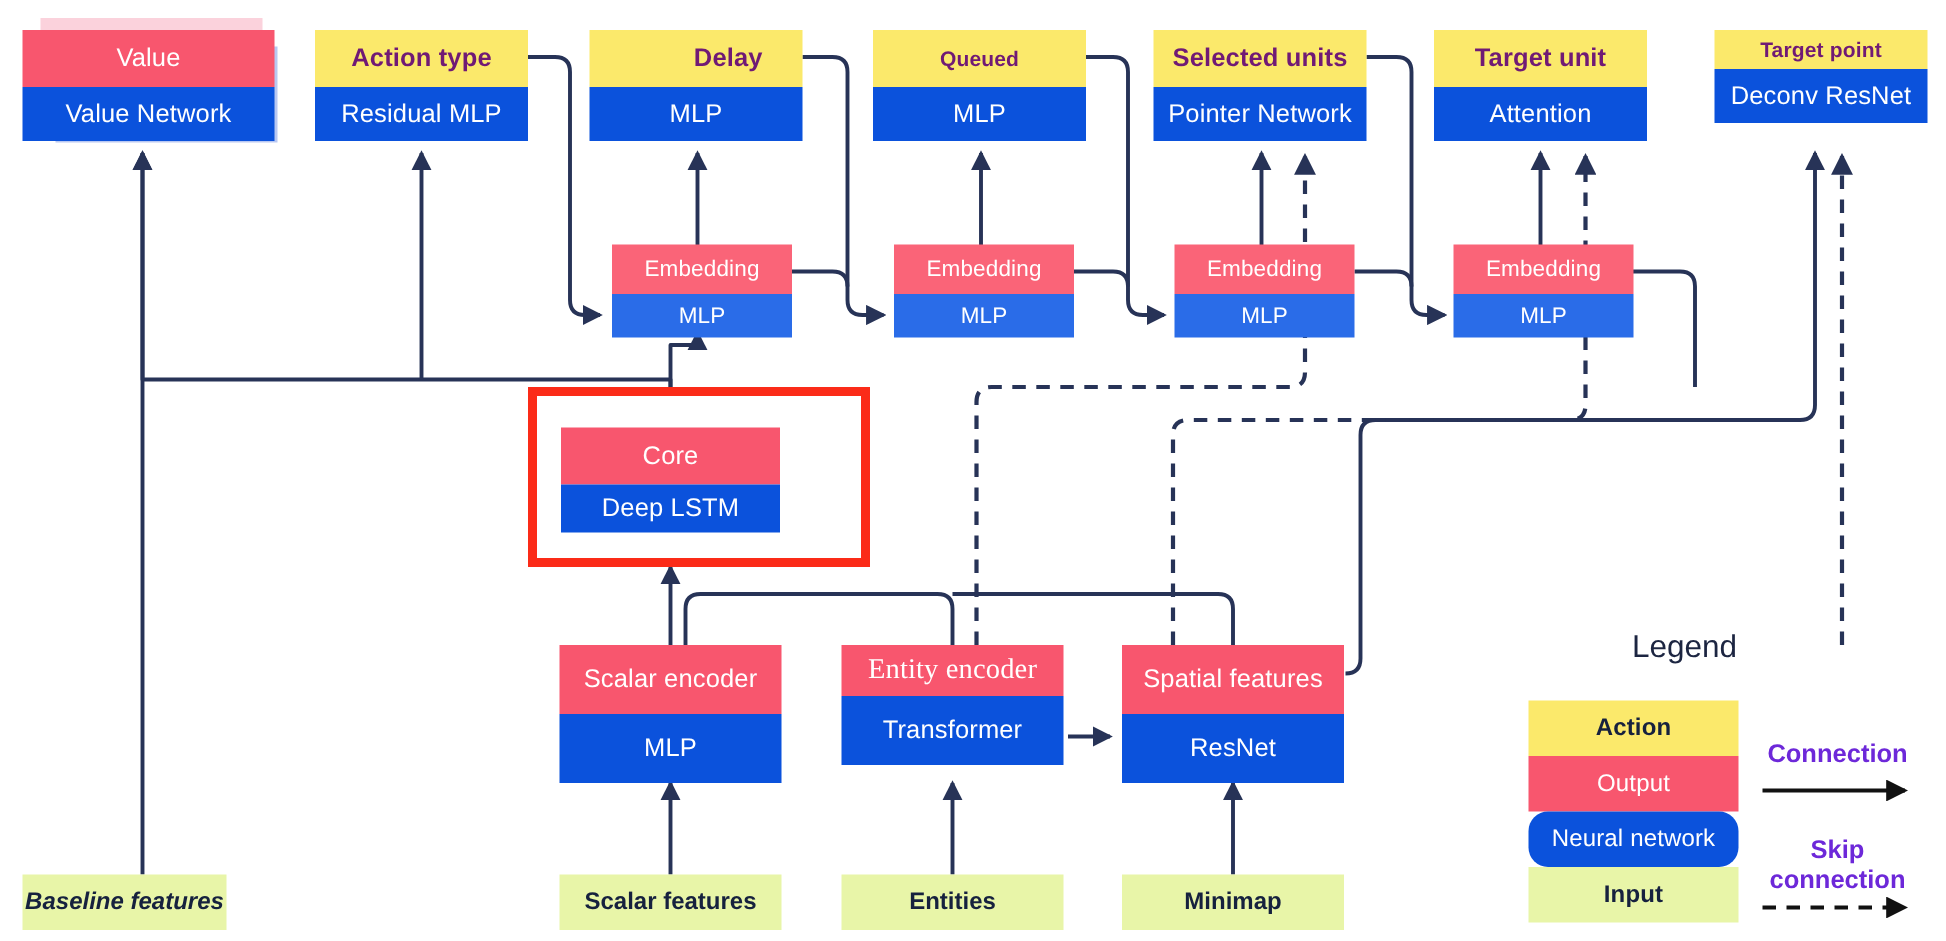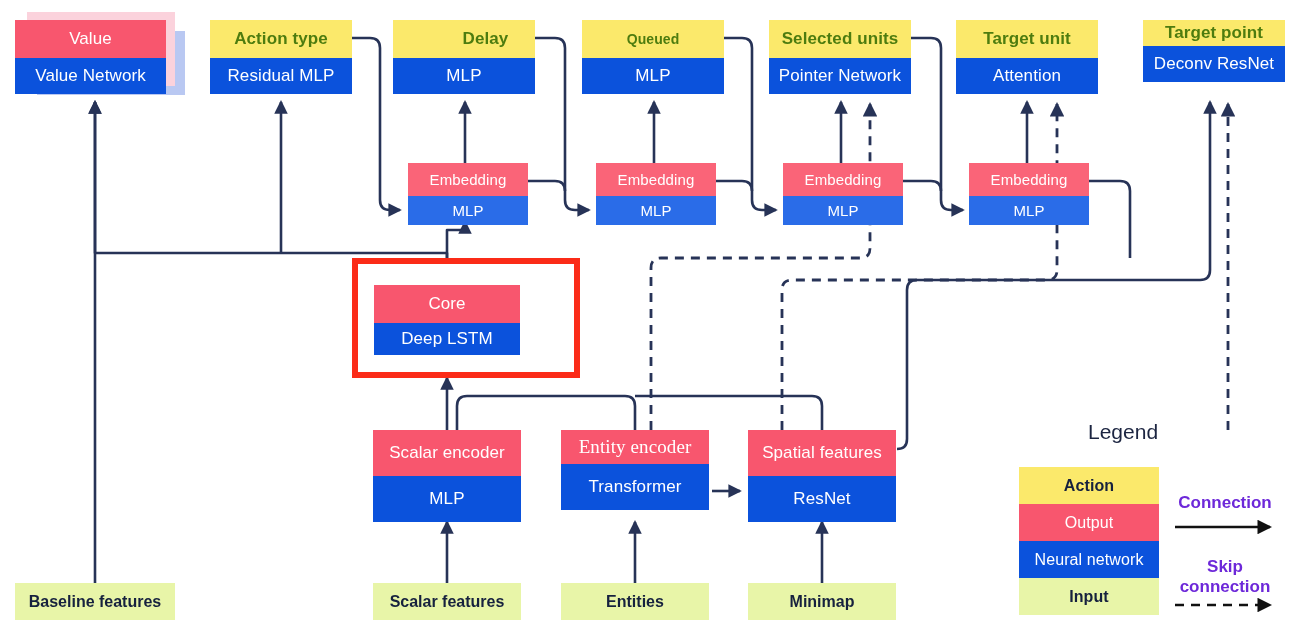--- a/index.html
+++ b/index.html
@@ -33,21 +33,21 @@
   }
   .cell{
     box-sizing:border-box;
     display:flex;
     align-items:center;
     justify-content:center;
     text-align:center;
     white-space:nowrap;
     letter-spacing:.1px;
   }
-  .cap-action{ background:#FBE96B; color:#4d7c0f; font-weight:700; }
+  .cap-action{ background:#FBE96B; color:#701a75; font-weight:700; }
   .cap-output{ background:#F8566E; color:#ffffff; font-weight:400; }
   .cap-embed { background:#FA6478; color:#ffffff; font-weight:400; }
   .net       { background:#0B52DC; color:#ffffff; font-weight:400; }
   .net-light { background:#2A6CE8; color:#ffffff; font-weight:400; }
   .input-box {
     background:#E8F5A8; color:#16213e; font-weight:700;
     position:absolute; box-sizing:border-box;
     display:flex; align-items:center; justify-content:center;
     z-index:3; white-space:nowrap;
   }
@@ -79,21 +79,21 @@
     position:absolute;
     z-index:3;
     display:flex;
     flex-direction:column;
     box-sizing:border-box;
     padding-left:12px;
   }
   .legend-swatches .cell{ font-size:16px; }
   .sw-action{ background:#FBE96B; color:#16213e; font-weight:700; }
   .sw-output{ background:#F8566E; color:#ffffff; font-weight:400; }
-  .sw-net   { background:#0B52DC; color:#ffffff; font-weight:400; }
+  .sw-net   { background:#0B52DC; color:#ffffff; font-weight:400;border-radius:13px; }
   .sw-input { background:#E8F5A8; color:#16213e; font-weight:700; }
 
   .legend-label{
     position:absolute;
     z-index:3;
     font-size:17px;
     color:#6d28d9;
     text-align:center;
     line-height:1.15;
     white-space:pre-line;
@@ -179,21 +179,21 @@
 
     <g fill="none" stroke="#111111" stroke-width="2.6" stroke-linecap="butt">
       <path d="M 1175 527 L 1270 527" marker-end="url(#ahlg)"></path>
       <path d="M 1175 605 L 1270 605" stroke-dasharray="9 7" marker-end="url(#ahlg)"></path>
     </g>
   </svg>
 
   <div class="stack-shadow sh-blue" style="left:37px;top:31px;width:148px;height:64px;"></div>
   <div class="stack-shadow sh-pink" style="left:27px;top:12px;width:148px;height:74px;"></div>
 
-  <div class="node" style="left:15px;top:20px;width:151px;height:74px;justify-content:center;">
+  <div class="node" style="left:15px;top:20px;width:168px;height:74px;justify-content:center;">
     <div class="cell cap-output" style="height:38px;font-size:17px;">Value</div>
     <div class="cell net" style="height:36px;font-size:17px;">Value Network</div>
   </div>
 
   <div class="node" style="left:210px;top:20px;width:142px;height:74px;">
     <div class="cell cap-action" style="height:38px;font-size:17px;">Action type</div>
     <div class="cell net" style="height:36px;font-size:17px;">Residual MLP</div>
   </div>
 
   <div class="node" style="left:393px;top:20px;width:142px;height:74px;">
@@ -210,21 +210,21 @@
     <div class="cell cap-action" style="height:38px;font-size:17px;">Selected units</div>
     <div class="cell net" style="height:36px;font-size:17px;">Pointer Network</div>
   </div>
 
   <div class="node" style="left:956px;top:20px;width:142px;height:74px;">
     <div class="cell cap-action" style="height:38px;font-size:17px;">Target unit</div>
     <div class="cell net" style="height:36px;font-size:17px;">Attention</div>
   </div>
 
   <div class="node" style="left:1143px;top:20px;width:142px;height:74px;">
-    <div class="cell cap-action" style="height:26px;font-size:17px;">Target point</div>
+    <div class="cell cap-action" style="height:26px;font-size:14px;">Target point</div>
     <div class="cell net" style="height:36px;font-size:17px;">Deconv ResNet</div>
   </div>
 
   <div class="node" style="left:408px;top:163px;width:120px;height:62px;">
     <div class="cell cap-embed" style="height:33px;font-size:15px;">Embedding</div>
     <div class="cell net-light" style="height:29px;font-size:15px;">MLP</div>
   </div>
 
   <div class="node" style="left:596px;top:163px;width:120px;height:62px;">
     <div class="cell cap-embed" style="height:33px;font-size:15px;">Embedding</div>
@@ -255,21 +255,21 @@
   <div class="node" style="left:561px;top:430px;width:148px;height:92px;">
     <div class="cell cap-output" style="height:34px;font-size:19px;font-family:Liberation Serif, serif;">Entity encoder</div>
     <div class="cell net" style="height:46px;font-size:17px;">Transformer</div>
   </div>
 
   <div class="node" style="left:748px;top:430px;width:148px;height:92px;">
     <div class="cell cap-output" style="height:46px;font-size:17px;">Spatial features</div>
     <div class="cell net" style="height:46px;font-size:17px;">ResNet</div>
   </div>
 
-  <div class="input-box" style="left:15px;top:583px;width:160px;height:37px;font-size:16px;">Baseline features</div>
+  <div class="input-box" style="left:15px;top:583px;width:136px;height:37px;font-size:16px;font-style:italic;">Baseline features</div>
   <div class="input-box" style="left:373px;top:583px;width:148px;height:37px;font-size:16px;">Scalar features</div>
   <div class="input-box" style="left:561px;top:583px;width:148px;height:37px;font-size:16px;">Entities</div>
   <div class="input-box" style="left:748px;top:583px;width:148px;height:37px;font-size:16px;">Minimap</div>
 
   <div class="legend-title" style="left:1088px;top:420px;">Legend</div>
 
   <div class="legend-swatches" style="left:1007px;top:467px;width:152px;height:148px;">
     <div class="cell sw-action" style="height:37px;">Action</div>
     <div class="cell sw-output" style="height:37px;">Output</div>
     <div class="cell sw-net" style="height:37px;">Neural network</div>

